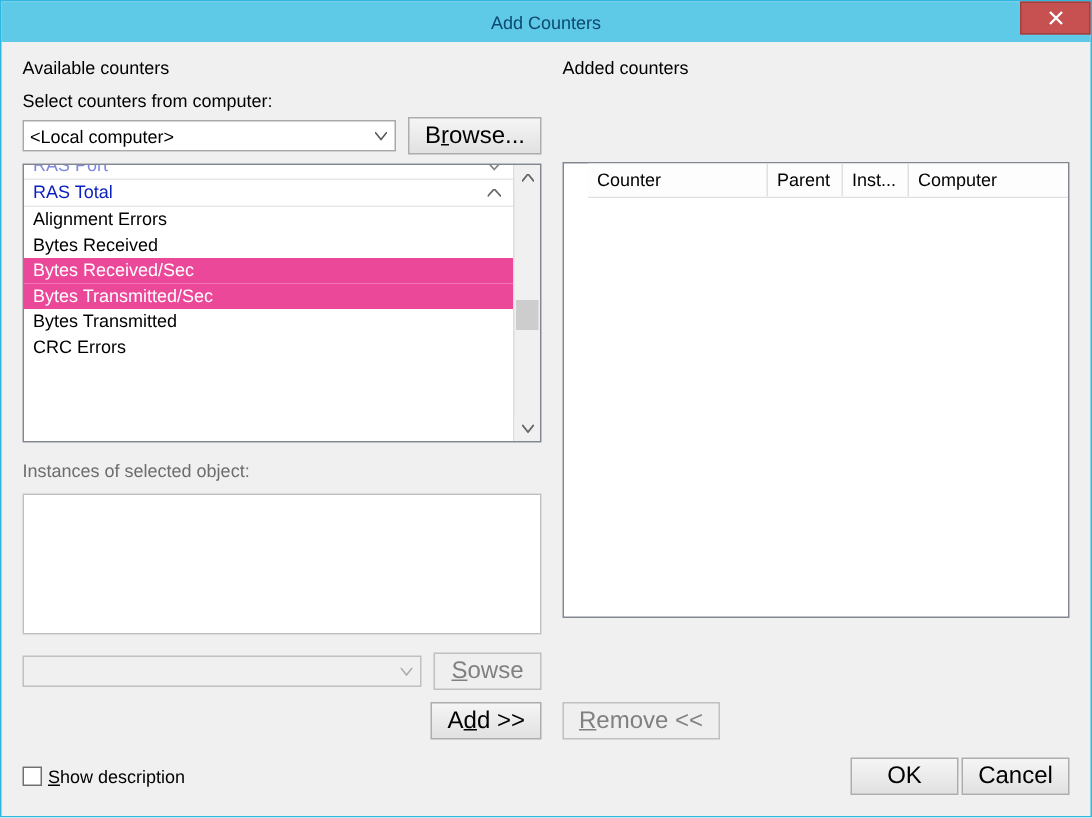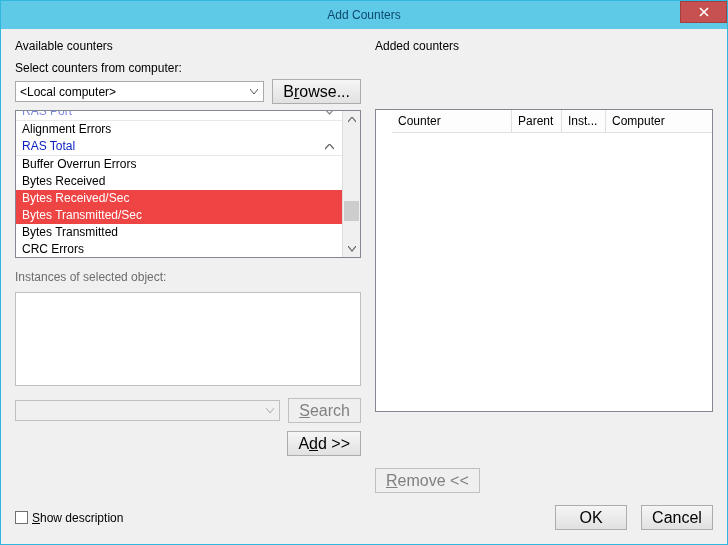--- a/index.html
+++ b/index.html
@@ -126,21 +126,21 @@
     color: #808080;
     background: #efefef;
     border-color: #c0c0c0;
   }
   .btn u { text-decoration: underline; }
 
   .counter-box {
     margin-top: 6px;
     border: 1px solid #828790;
     background: #fff;
-    height: 148px;
+    height: 186px;
     display: flex;
     box-sizing: border-box;
     position: relative;
   }
   .counter-list {
     flex: 1;
     overflow: hidden;
   }
   .counter-list .item {
     height: 17px;
@@ -149,21 +149,21 @@
     white-space: nowrap;
     font-size: 12px;
     display: flex;
     align-items: center;
     justify-content: space-between;
   }
   .counter-list .item.group {
     color: #0a1fbf;
   }
   .counter-list .item.selected {
-    background: #ef4444;
+    background: #ec4899;
     color: #fff;
   }
   .counter-list .chev {
     font-size: 11px;
     color: #555;
     padding-right: 2px;
   }
   .counter-list .item.group.truncated {
     color: #7c88e0;
   }
@@ -245,21 +245,21 @@
   }
   .checkbox {
     width: 13px;
     height: 13px;
     border: 1px solid #707070;
     background: #fff;
     box-sizing: border-box;
   }
   .right-btns {
     display: flex;
-    gap: 14px;
+    gap: 2px;
   }
   svg { display: block; }
 </style>
 </head>
 <body>
 
 <div class="window">
 
   <div class="titlebar">
     <span class="titlebar-title">Add Counters</span>
@@ -294,33 +294,30 @@
         <div class="counter-box">
           <div class="counter-list">
             <div class="item group truncated" style="border-bottom:1px solid #e8e8e8; margin-top:-8px;">
               <span>RAS Port</span>
               <span class="chev">
                 <svg width="9" height="6" viewBox="0 0 9 6">
                     <path d="M0 0 L4.5 5 L9 0" fill="none" stroke="#888" stroke-width="1.2"></path>
                   </svg>
               </span>
             </div>
-            <div class="item">
-                <span>Alignment Errors</span>
-              </div>
             <div class="item group" style="border-bottom:1px solid #e8e8e8;">
               <span>RAS Total</span>
               <span class="chev">
                 <svg width="9" height="6" viewBox="0 0 9 6">
                     <path d="M0 5 L4.5 0 L9 5" fill="none" stroke="#666" stroke-width="1.2"></path>
                   </svg>
               </span>
             </div>
             <div class="item">
-                <span>Buffer Overrun Errors</span>
+                <span>Alignment Errors</span>
               </div>
             <div class="item">
                 <span>Bytes Received</span>
               </div>
             <div class="item selected">
                 <span>Bytes Received/Sec</span>
               </div>
             <div class="item selected">
                 <span>Bytes Transmitted/Sec</span>
               </div>
@@ -352,21 +349,21 @@
         <div class="row" style="margin-top:12px;">
           <div class="combo disabled" style="flex:1;">
             <span></span>
             <span class="arrow">
               <svg width="8" height="6" viewBox="0 0 8 6">
                   <path d="M0 0 L4 5 L8 0" fill="none" stroke="#aaa" stroke-width="1"></path>
                 </svg>
             </span>
           </div>
           <div class="btn disabled">
-            <span><span></span><u>S</u><span>earch</span></span>
+            <span><span></span><u>S</u><span>owse</span></span>
           </div>
         </div>
 
         <div class="bottom-left-row">
           <div class="btn">
             <span><span>A</span><u>d</u><span>d &gt;&gt;</span></span>
           </div>
         </div>
       </div>
 

